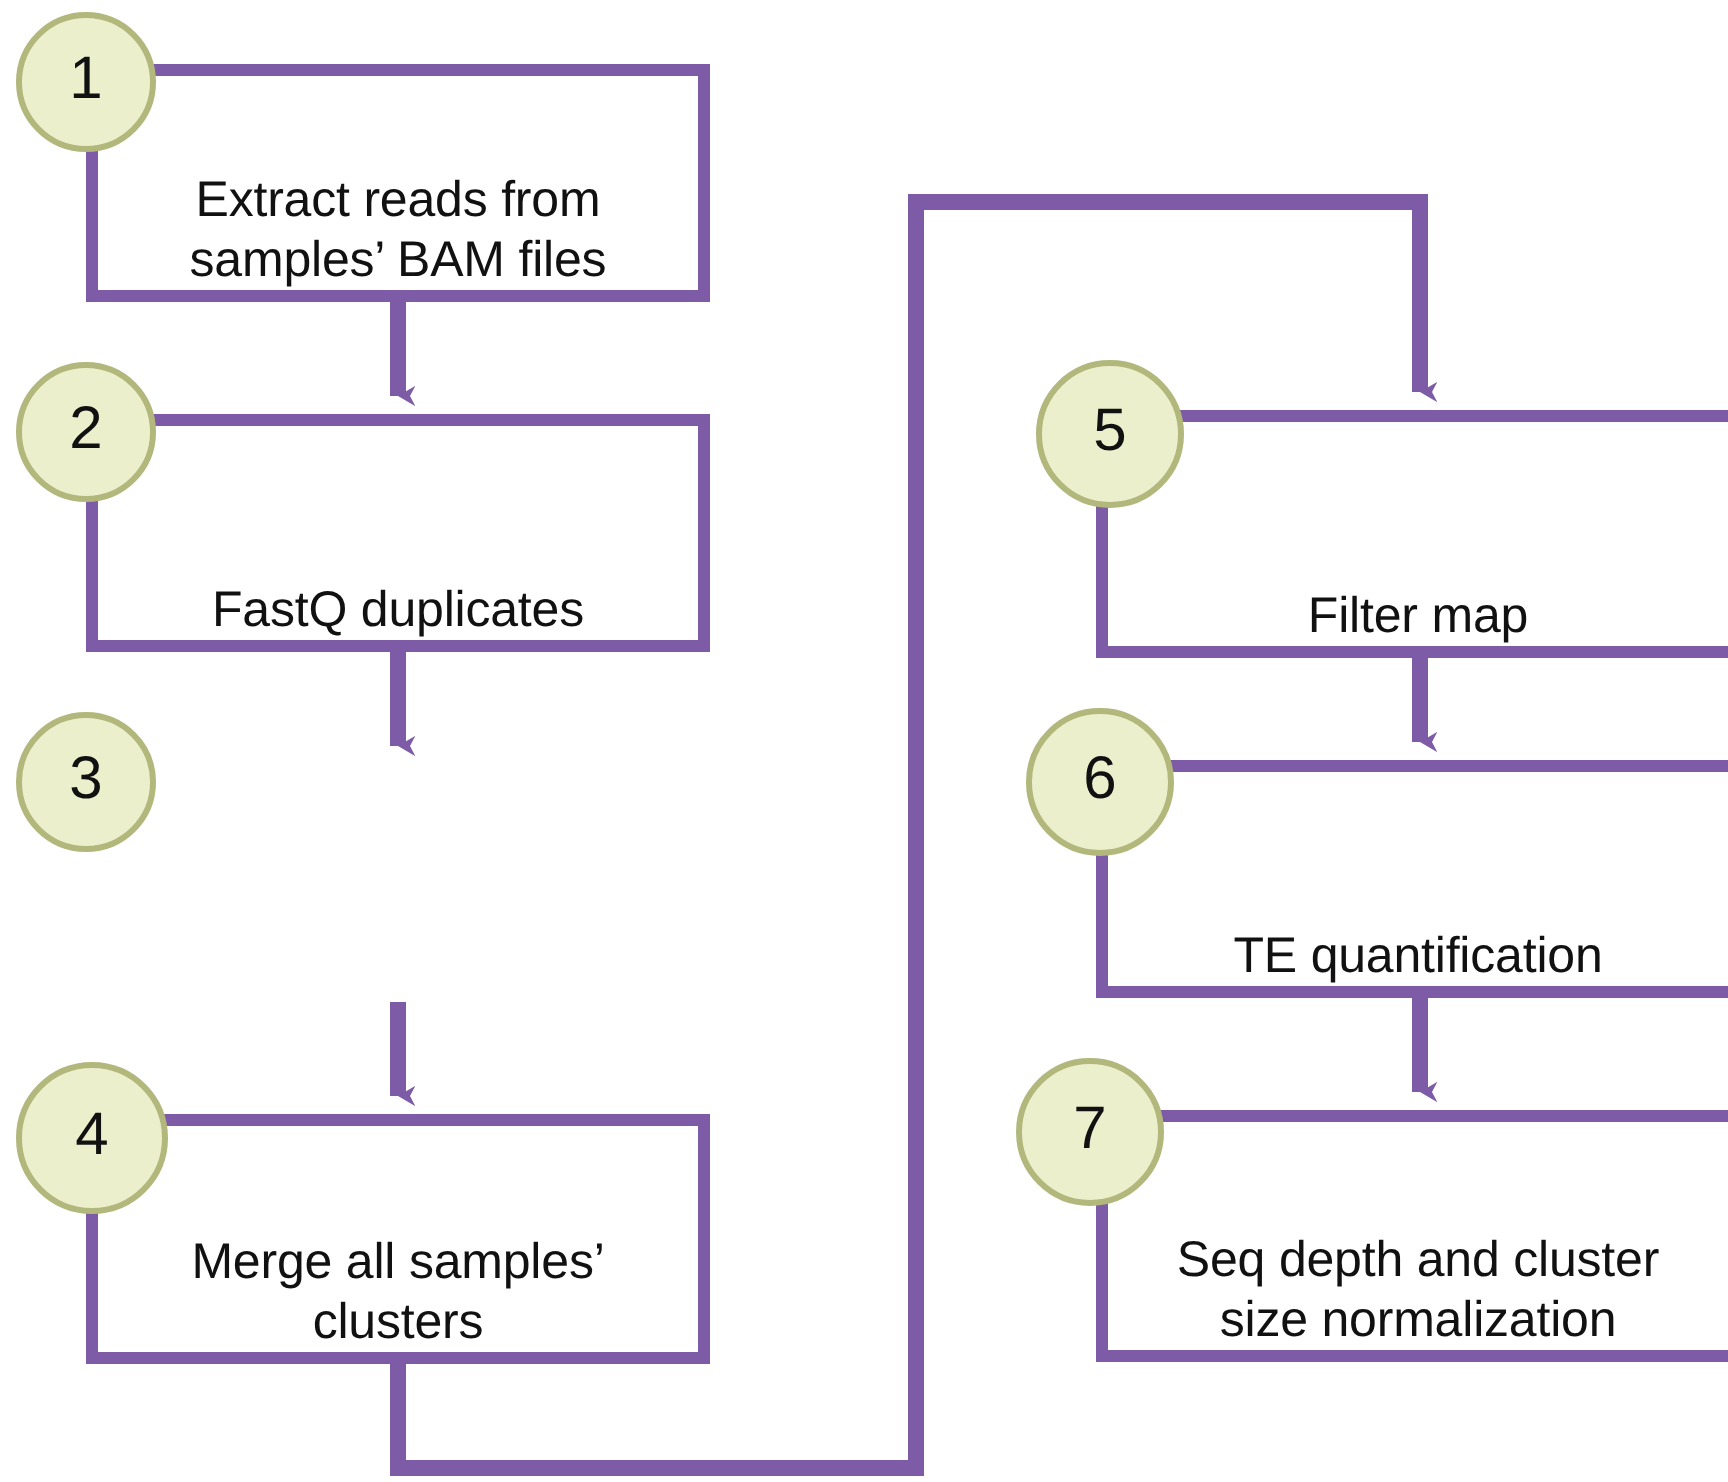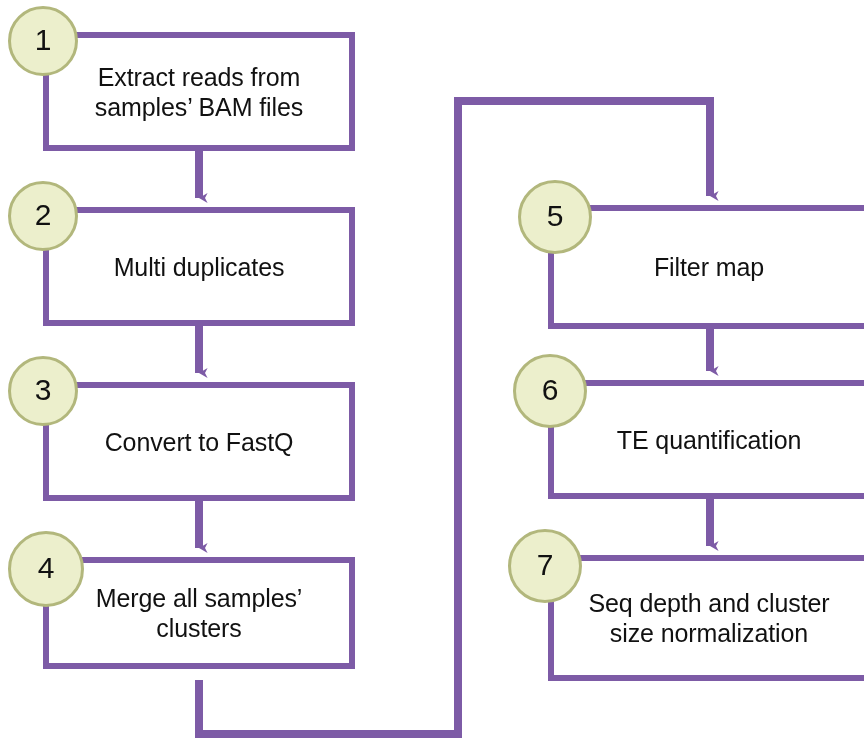--- a/index.html
+++ b/index.html
@@ -25,21 +25,21 @@
     width: 864px;
     height: 741px;
     pointer-events: none;
   }
   .node-box {
     position: absolute;
     box-sizing: border-box;
     border: 6px solid #7d5ba6;
     background: #ffffff;
     display: flex;
-    align-items: center;
+    align-items: flex-end;
     justify-content: center;
     text-align: center;
   }
   .node-label {
     color: #111111;
     font-size: 25px;
     line-height: 1.20;
     letter-spacing: -0.1px;
     padding: 0 10px;
     white-space: pre-line;
@@ -60,21 +60,21 @@
   .step-badge span {
     font-size: 30px;
     line-height: 1;
     position: relative;
     top: -1px;
   }
   
   #box-1 { left: 43px;  top: 32px;  width: 312px; height: 119px; }
   #box-2 { left: 43px;  top: 207px; width: 312px; height: 119px; }
   #box-3 { left: 43px;  top: 382px; width: 312px; height: 119px; }
-  #box-4 { left: 43px;  top: 557px; width: 312px; height: 112px; }
+  #box-4 { left: 43px;  top: 557px; width: 312px; height: 125px; }
   
   #box-5 { left: 548px; top: 205px; width: 322px; height: 124px; }
   #box-6 { left: 548px; top: 380px; width: 322px; height: 119px; }
   #box-7 { left: 548px; top: 555px; width: 322px; height: 126px; }
   
   #badge-1 { left: 8px;   top: 6px;   width: 70px; height: 70px; }
   #badge-2 { left: 8px;   top: 181px; width: 70px; height: 70px; }
   #badge-3 { left: 8px;   top: 356px; width: 70px; height: 70px; }
   #badge-4 { left: 8px;   top: 531px; width: 76px; height: 76px; }
   #badge-5 { left: 518px; top: 180px; width: 74px; height: 74px; }
@@ -104,24 +104,21 @@
     <path d="M710,329 L710,371" stroke="#7d5ba6" stroke-width="8" fill="none" marker-end="url(#arrowhead)"></path>
 
     <path d="M710,499 L710,546" stroke="#7d5ba6" stroke-width="8" fill="none" marker-end="url(#arrowhead)"></path>
   </svg>
 
   <div class="node-box" id="box-1">
     <div class="node-label">Extract reads from
 samples’ BAM files</div>
   </div>
   <div class="node-box" id="box-2">
-    <div class="node-label">Multi duplicates</div>
-  </div>
-  <div class="node-box" id="box-3">
-    <div class="node-label">Convert to FastQ</div>
+    <div class="node-label">FastQ duplicates</div>
   </div>
   <div class="node-box" id="box-4">
     <div class="node-label">Merge all samples’
 clusters</div>
   </div>
 
   <div class="node-box" id="box-5">
     <div class="node-label">Filter map</div>
   </div>
   <div class="node-box" id="box-6">

